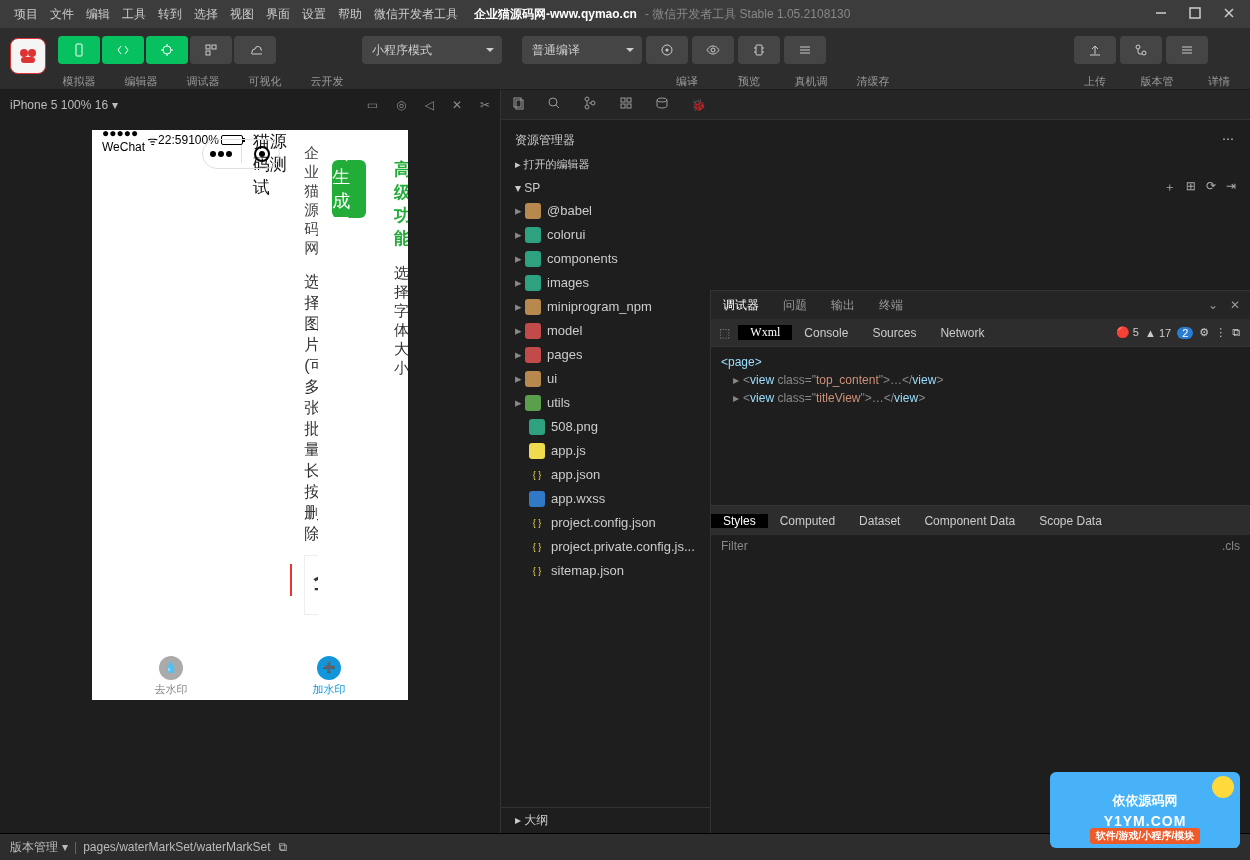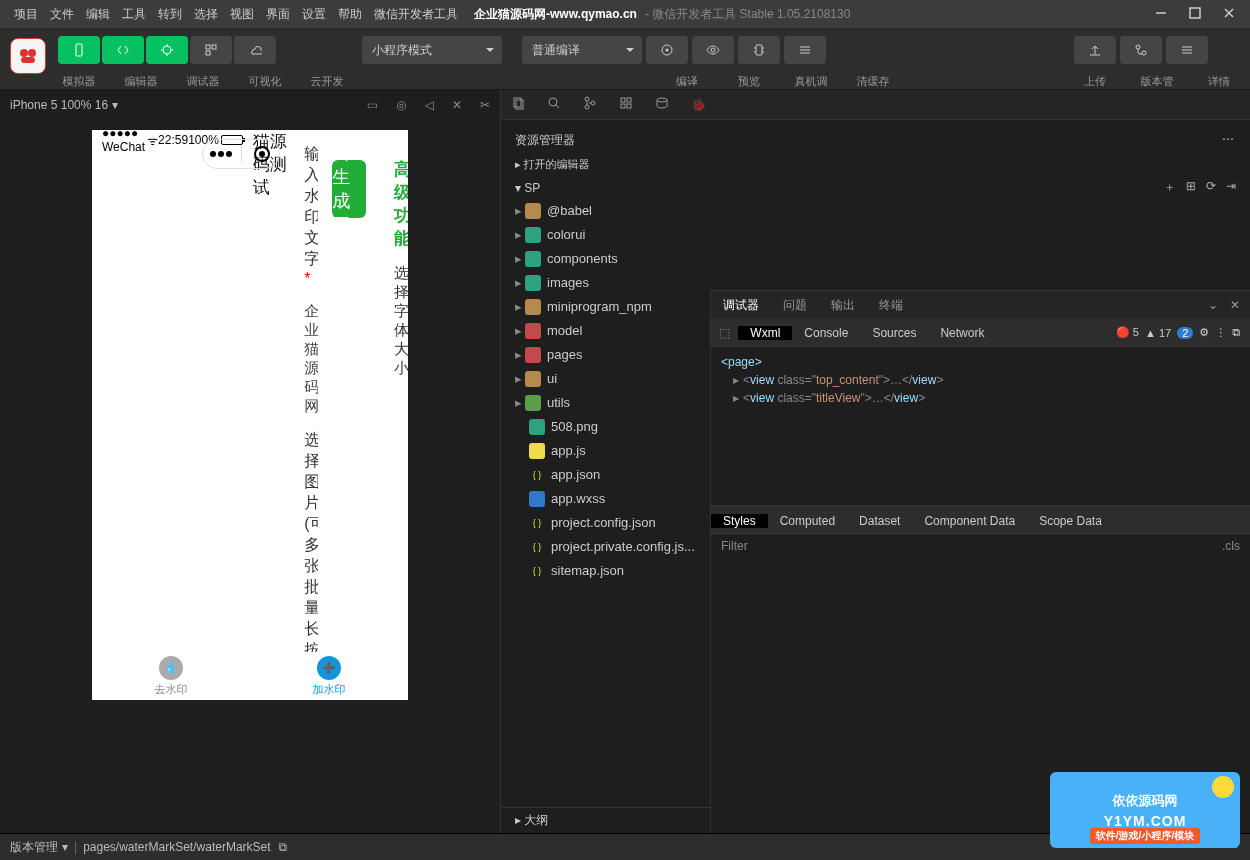--- a/index.html
+++ b/index.html
@@ -90,21 +90,21 @@
 .outline{ padding:4px 14px; border-top:1px solid #333; font-size:12px; color:#ccc;}
 
 
 .debugger{ position:absolute; top:290px; right:0; width:540px; bottom:27px; height:auto; background:#1e1e1e; border-left:1px solid #333; border-top:1px solid #333; display:flex; flex-direction:column; z-index:5;}
 .dbg-tabs{ height:28px; display:flex; align-items:center; background:#252526; font-size:12px; color:#999;}
 .dbg-tab{ padding:0 12px; cursor:default;}
 .dbg-tab.active{color:#fff;}
 .dbg-tabs .ctrl{ margin-left:auto; display:flex; gap:12px; padding-right:10px;}
 .dev-tabs{ height:28px; display:flex; align-items:center; background:#2d2d2d; font-size:12px; color:#ccc; border-bottom:1px solid #333;}
 .dev-tabs .dt{ padding:0 12px;}
-.dev-tabs .dt.active{ background:#000; color:#fff;}
+.dev-tabs .dt.active{ background:#000; color:#fff;font-family:Liberation Serif, serif;}
 .dev-tabs .badges{ margin-left:auto; display:flex; align-items:center; gap:6px; padding-right:10px; font-size:11px;}
 .badge-b{ color:#fff; background:#2b7dd0; border-radius:8px; padding:0 5px;}
 .dom-view{ padding:6px 10px; font-family: Consolas, monospace; font-size:12px; color:#ccc; line-height:18px;}
 .dom-view .tag{color:#9cdcfe;}
 .dom-view .attr{color:#ce9178;}
 .dom-view .gray{color:#888;}
 .dom-view .caret2{color:#888; margin-right:4px;cursor:default;}
 .style-tabs{height:30px; background:#2d2d2d; display:flex; align-items:center; font-size:12px; color:#ccc; border-top:1px solid #333;}
 .style-tabs .st{padding:0 12px;}
 .style-tabs .st.active{background:#000; color:#fff;}
@@ -299,21 +299,20 @@
             <div style="width:30px;display:flex;justify-content:center">
                 <span class="dot"></span>
               </div>
             <div style="width:1px;height:18px;background:#e0e0e0"></div>
             <div style="width:30px;display:flex;justify-content:center">
                 <span class="circ"></span>
               </div>
           </div>
         </div>
         <div class="phone-body">
-          <div class="label"><span>输入水印文字</span><span class="star">*</span></div>
           <div style="color:#444;margin-top:14px">企业猫源码网</div>
           <div class="label"><span>选择图片 (可多张批量，长按删除)</span><span class="star">*</span></div>
           <div class="thumb">
             <div style="text-align:center">
               <div class="logo-sq">企业</div>
               <div class="thumb-cap">WWW.QYI</div>
             </div>
           </div>
         </div>
         <div class="gen-btn">点击生成图片</div>

